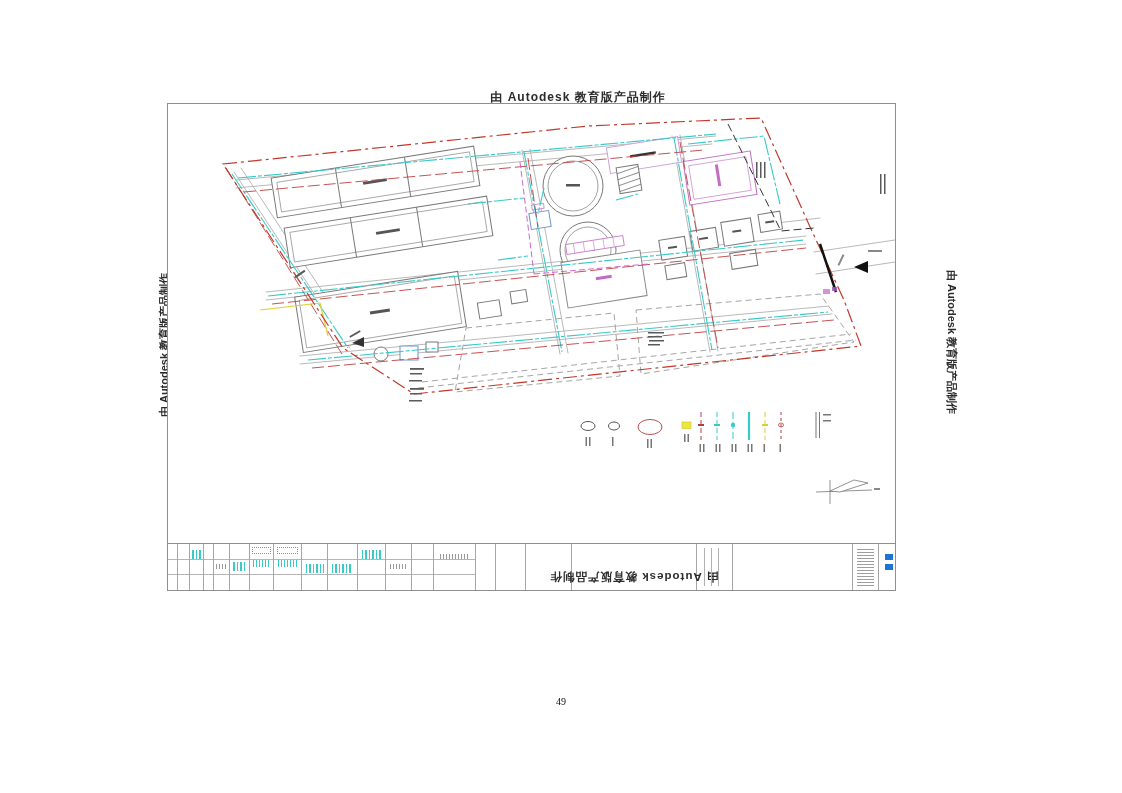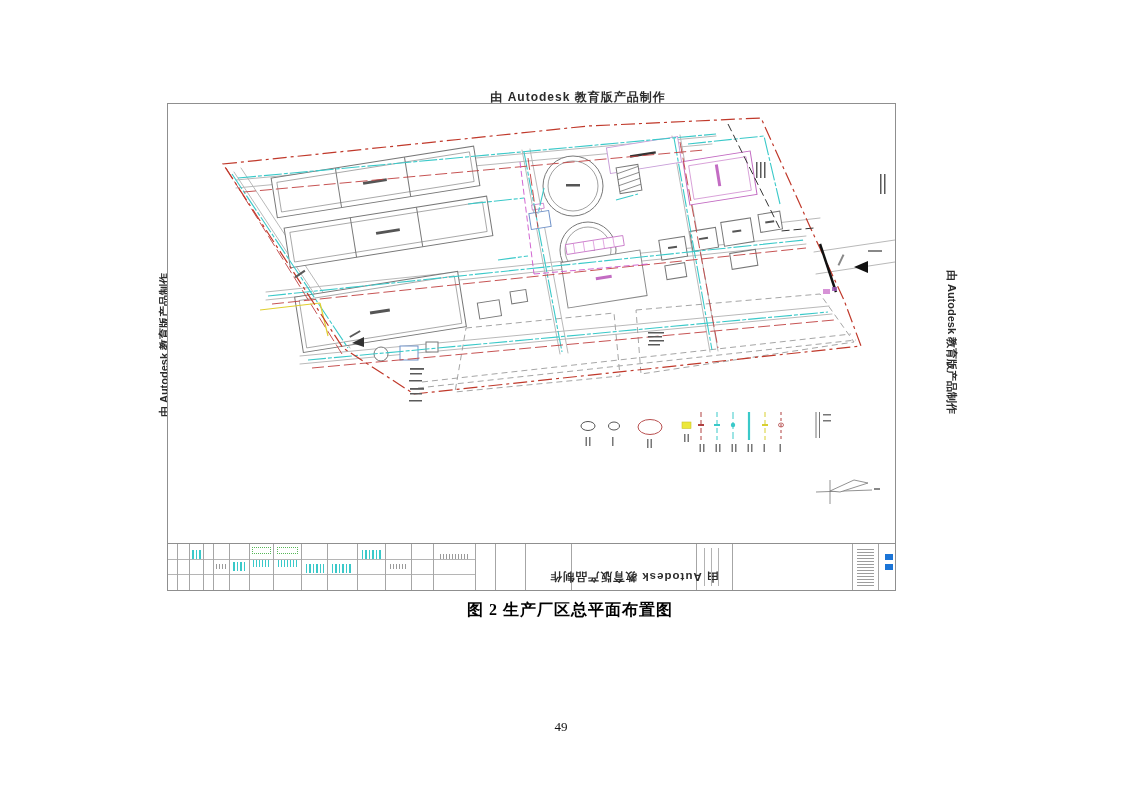--- a/index.html
+++ b/index.html
@@ -38,21 +38,21 @@
   .hstripes{width:70%;height:84%;margin:3px auto;
      background:repeating-linear-gradient(0deg,#9d9d9d 0 1px,rgba(0,0,0,0) 1px 3px);}
   .logo-sq{width:11px;height:8px;margin:2px auto;background:#1b74d6;
      box-shadow:inset 0 -2px 0 #ffffff, inset 3px 0 0 #ffffff;}
 
   
   #caption{position:absolute;left:570px;top:600px;transform:translateX(-50%);
            font-family:"Liberation Serif",serif;font-weight:700;font-size:16px;
            letter-spacing:1px;color:#000;white-space:nowrap;}
   #folio{position:absolute;left:561px;top:696px;transform:translateX(-50%);
-         font-family:"Liberation Serif",serif;font-size:13px;color:#111;margin-top:23px;}
+         font-family:"Liberation Serif",serif;font-size:10px;color:#111;}
 </style>
 </head>
 <body>
 
 <div id="page">
 
   <div class="wm wm-top">由 Autodesk 教育版产品制作</div>
   <div class="wm wm-left">由 Autodesk 教育版产品制作</div>
   <div class="wm wm-right">由 Autodesk 教育版产品制作</div>
 
@@ -340,17 +340,16 @@
       <div class="tb-cell" style="width:26px">
           <div class="hstripes"></div>
         </div>
       <div class="tb-cell" style="width:16px;border-right:none">
         <div class="logo-sq" style="margin-top:10px"></div>
         <div class="logo-sq"></div>
       </div>
     </div>
   </div>
 
-  <div id="caption">图 2  生产厂区总平面布置图</div>
 
   <div id="folio">49</div>
 
 </div>
 
 </body></html>

